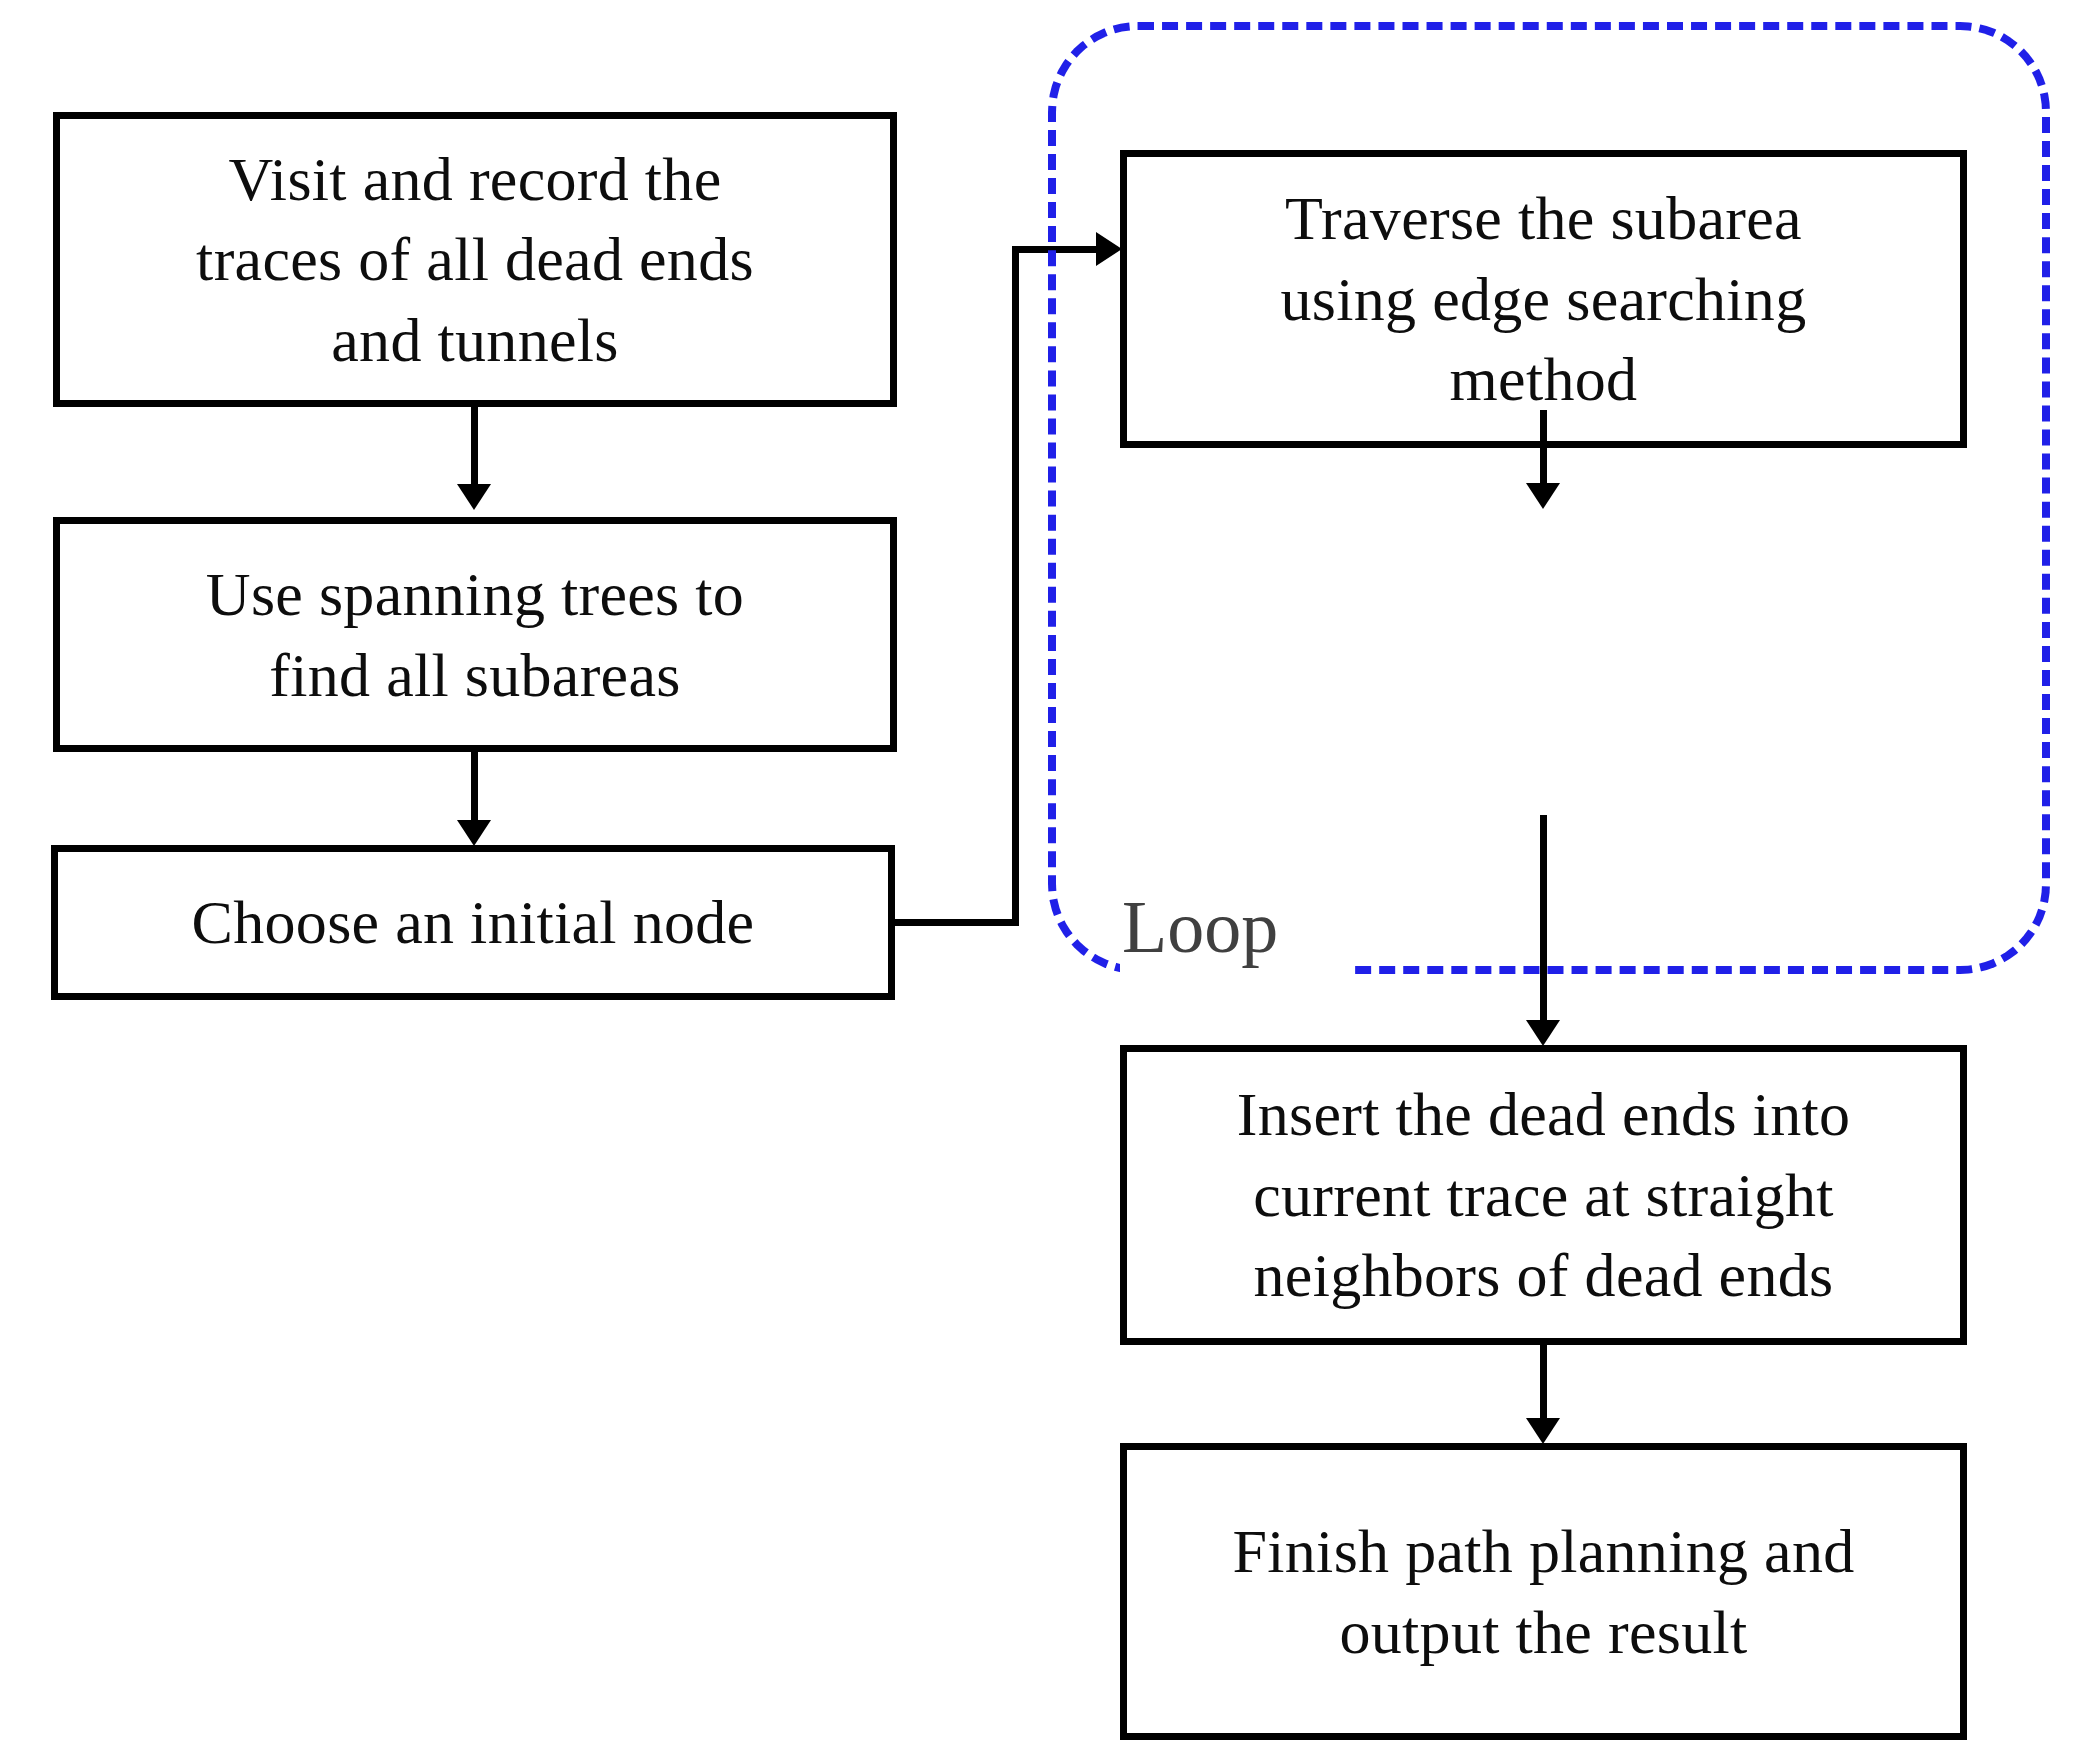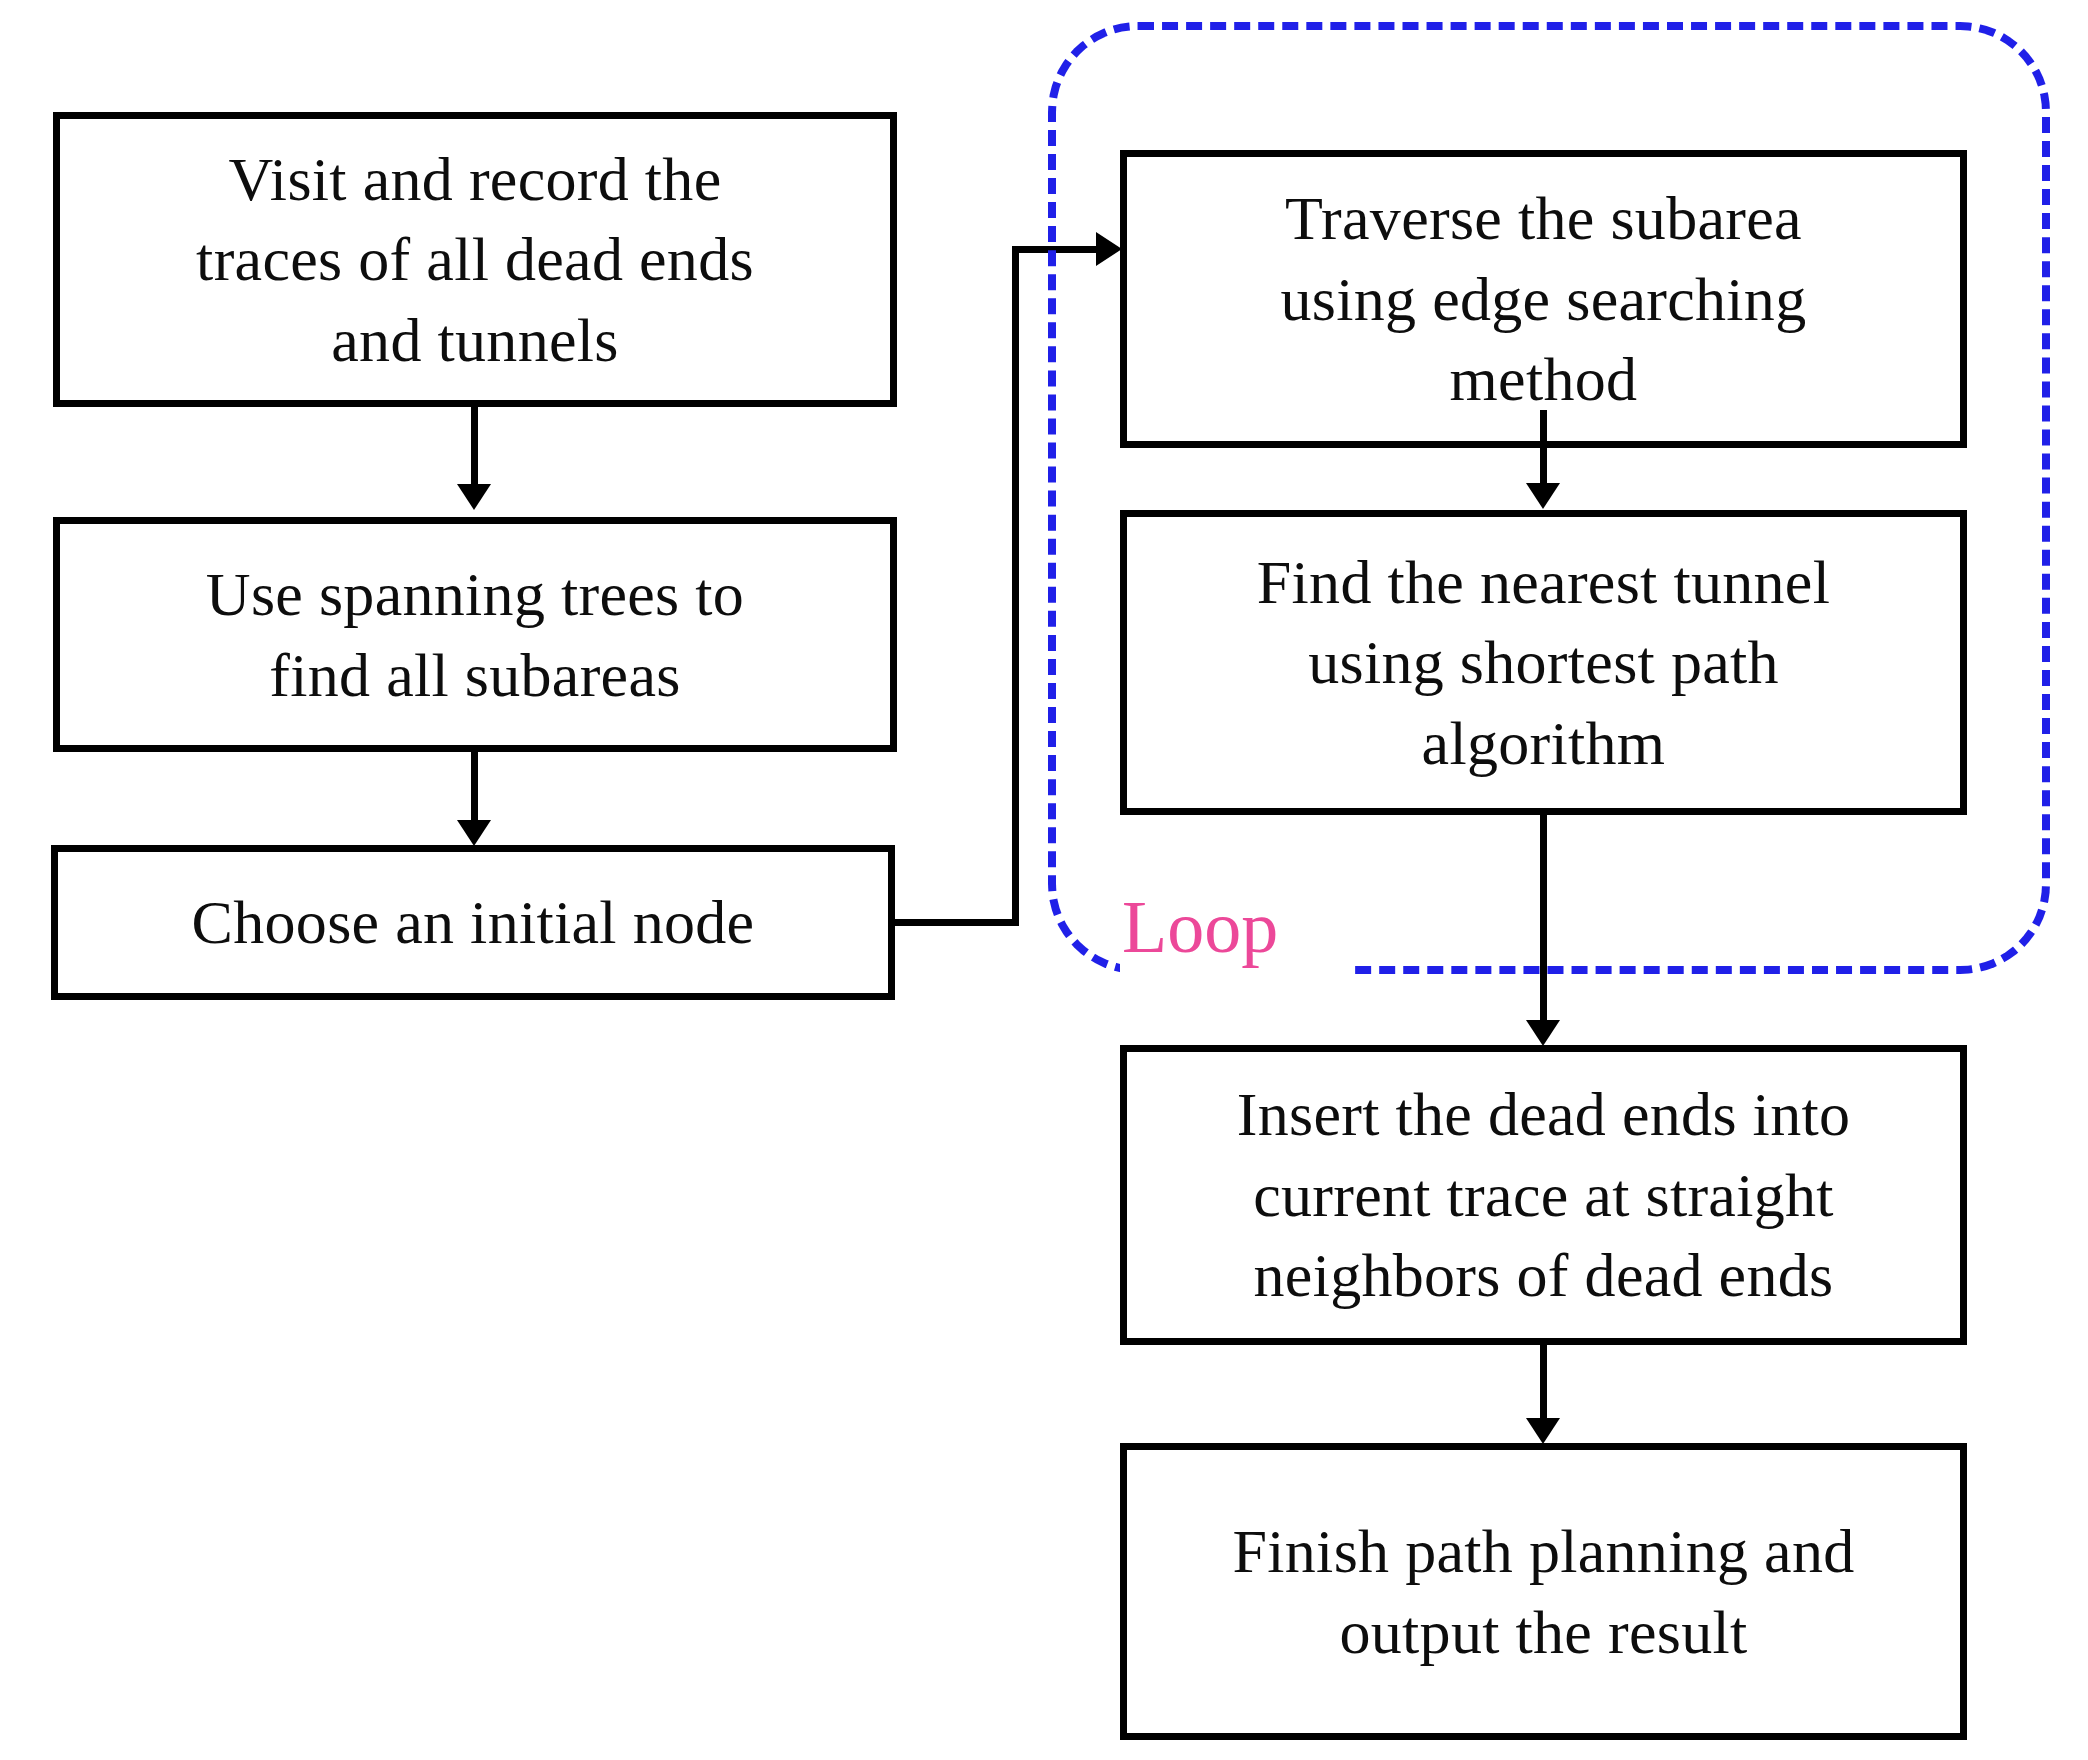--- a/index.html
+++ b/index.html
@@ -67,21 +67,21 @@
   .loop-region {
     position: absolute;
     box-sizing: border-box;
     border: 8px dashed #2020e8;
     border-radius: 90px;
     background: transparent;
     pointer-events: none;
   }
   .loop-label {
     position: absolute;
-    color: #ec4899;
+    color: #404040;
     font-size: 74px;
     line-height: 1;
     font-family: "Liberation Serif", "DejaVu Serif", serif;
     white-space: nowrap;
   }
   
   .loop-label-bg {
     position: absolute;
     background: #ffffff;
   }
@@ -119,23 +119,20 @@
 
   <div class="loop-label" style="left:1122px; top:890px;">Loop</div>
 
   <div class="node" style="left:1120px; top:112px; width:847px; height:298px;margin-top:38px;">Traverse the subarea
 using edge searching
 method</div>
 
   <div class="edge-v" style="left:1540px; top:410px; height:76px;"></div>
   <div class="arrow-down" style="left:1526px; top:483px;"></div>
 
-  <div class="node" style="left:1120px; top:510px; width:847px; height:305px;">Find the nearest tunnel
-using shortest path
-algorithm</div>
 
   <div class="edge-v" style="left:1540px; top:815px; height:210px;"></div>
   <div class="arrow-down" style="left:1526px; top:1020px;"></div>
 
   <div class="node" style="left:1120px; top:1045px; width:847px; height:300px;">Insert the dead ends into
 current trace at straight
 neighbors of dead ends</div>
 
   <div class="edge-v" style="left:1540px; top:1345px; height:78px;"></div>
   <div class="arrow-down" style="left:1526px; top:1418px;"></div>

